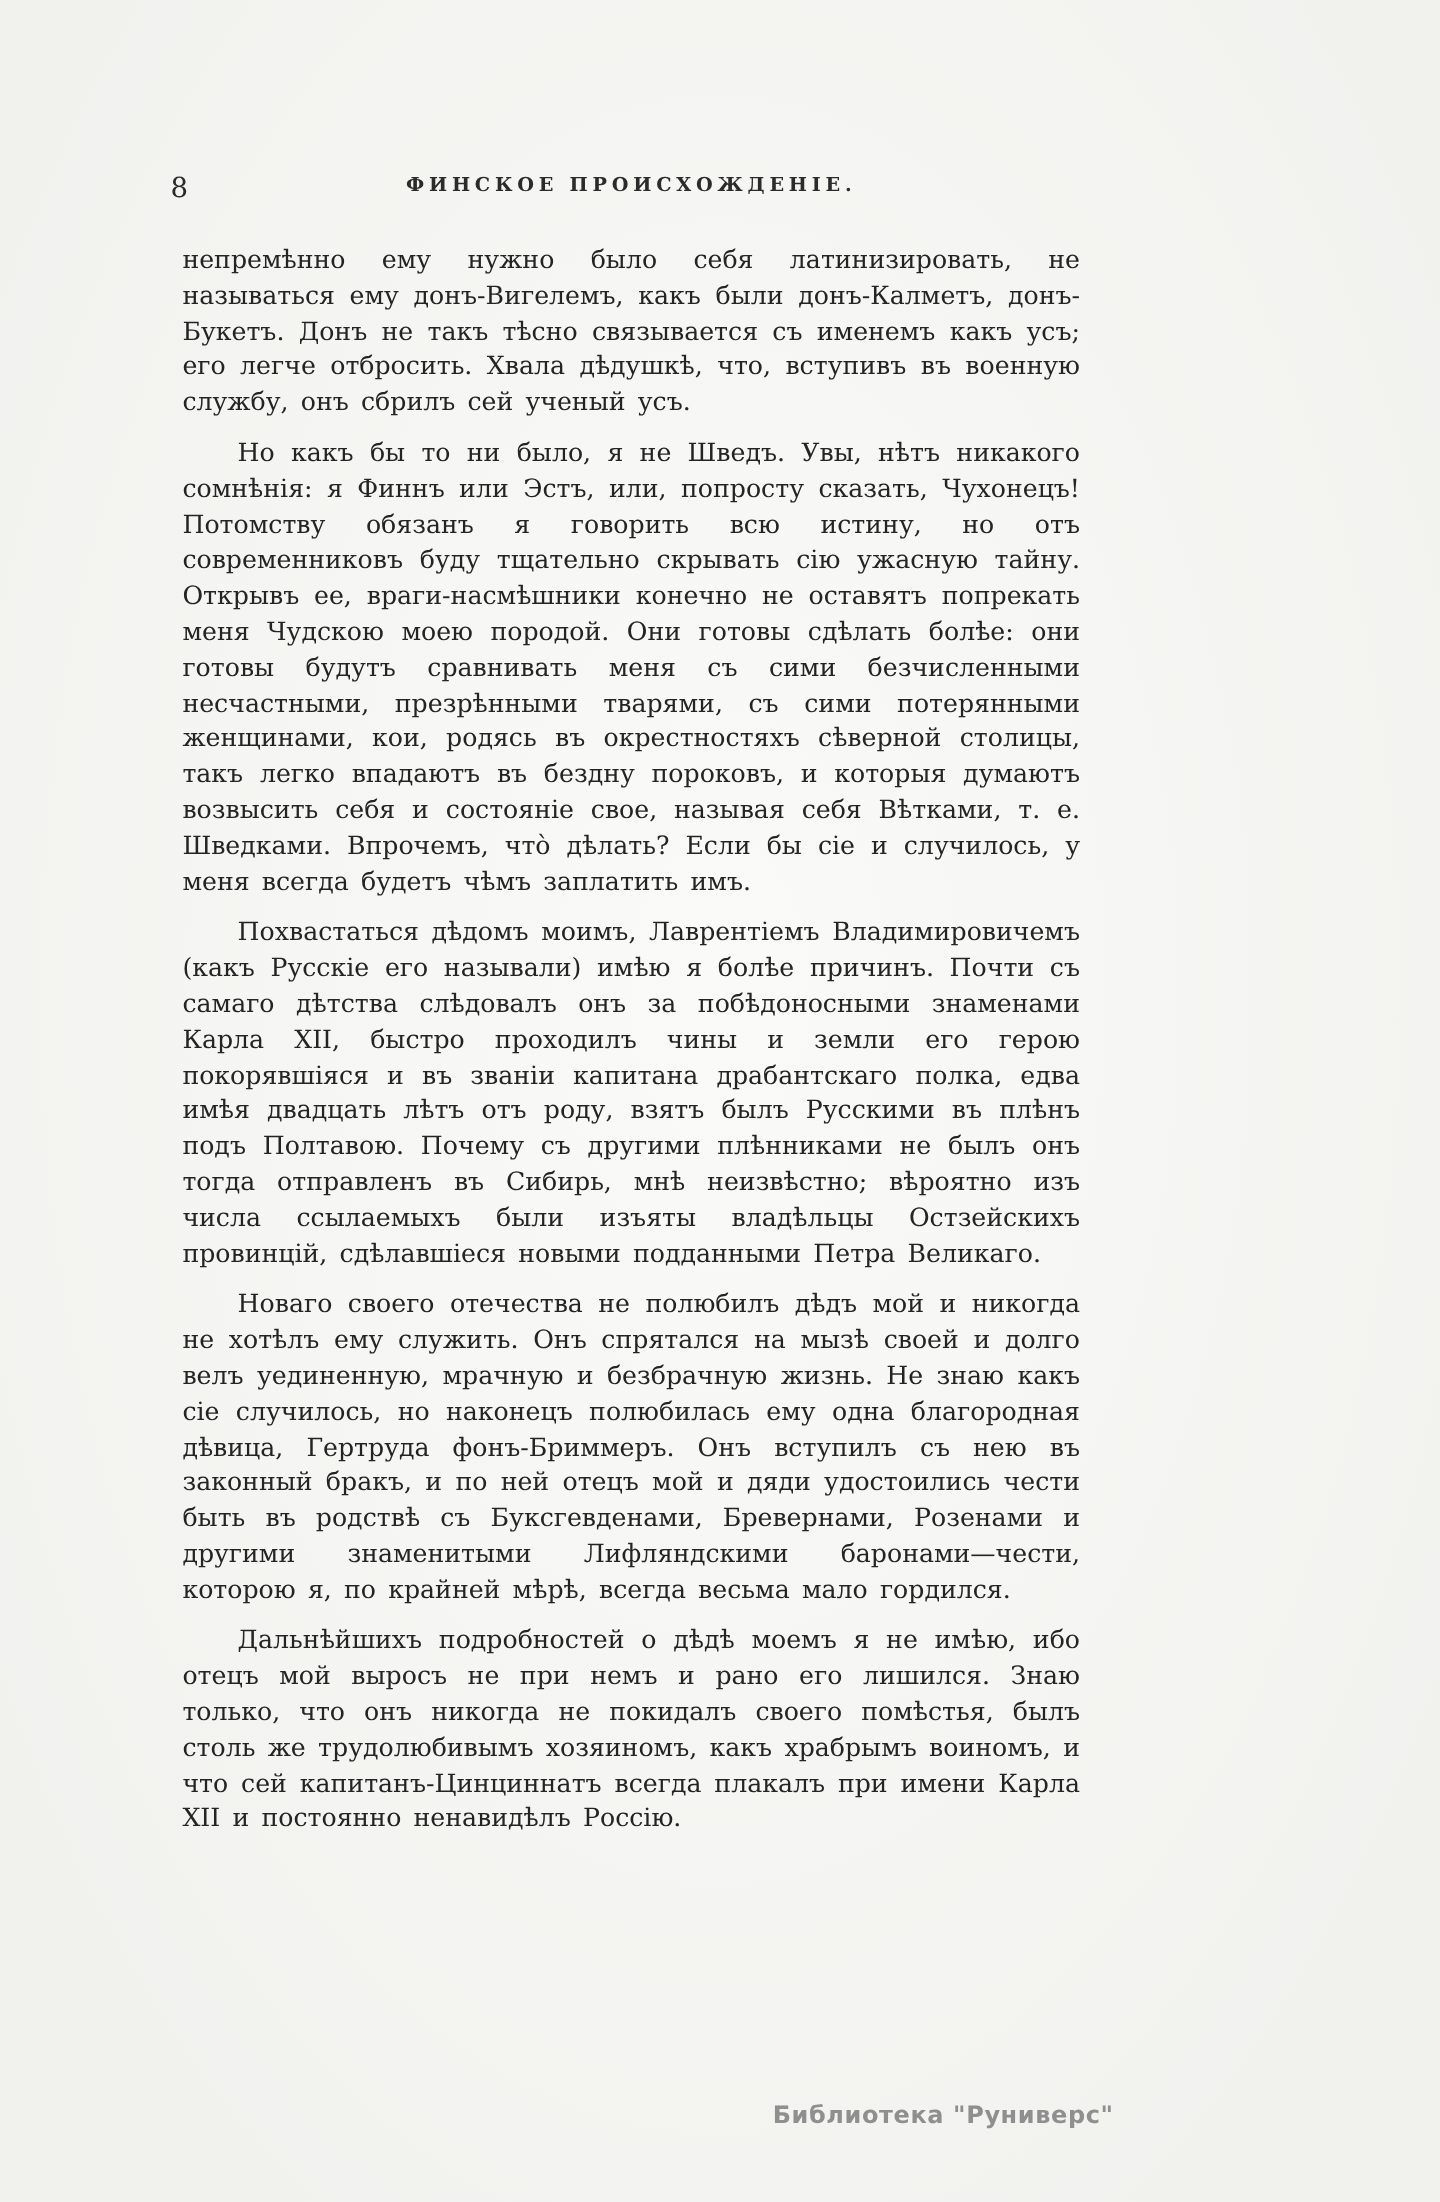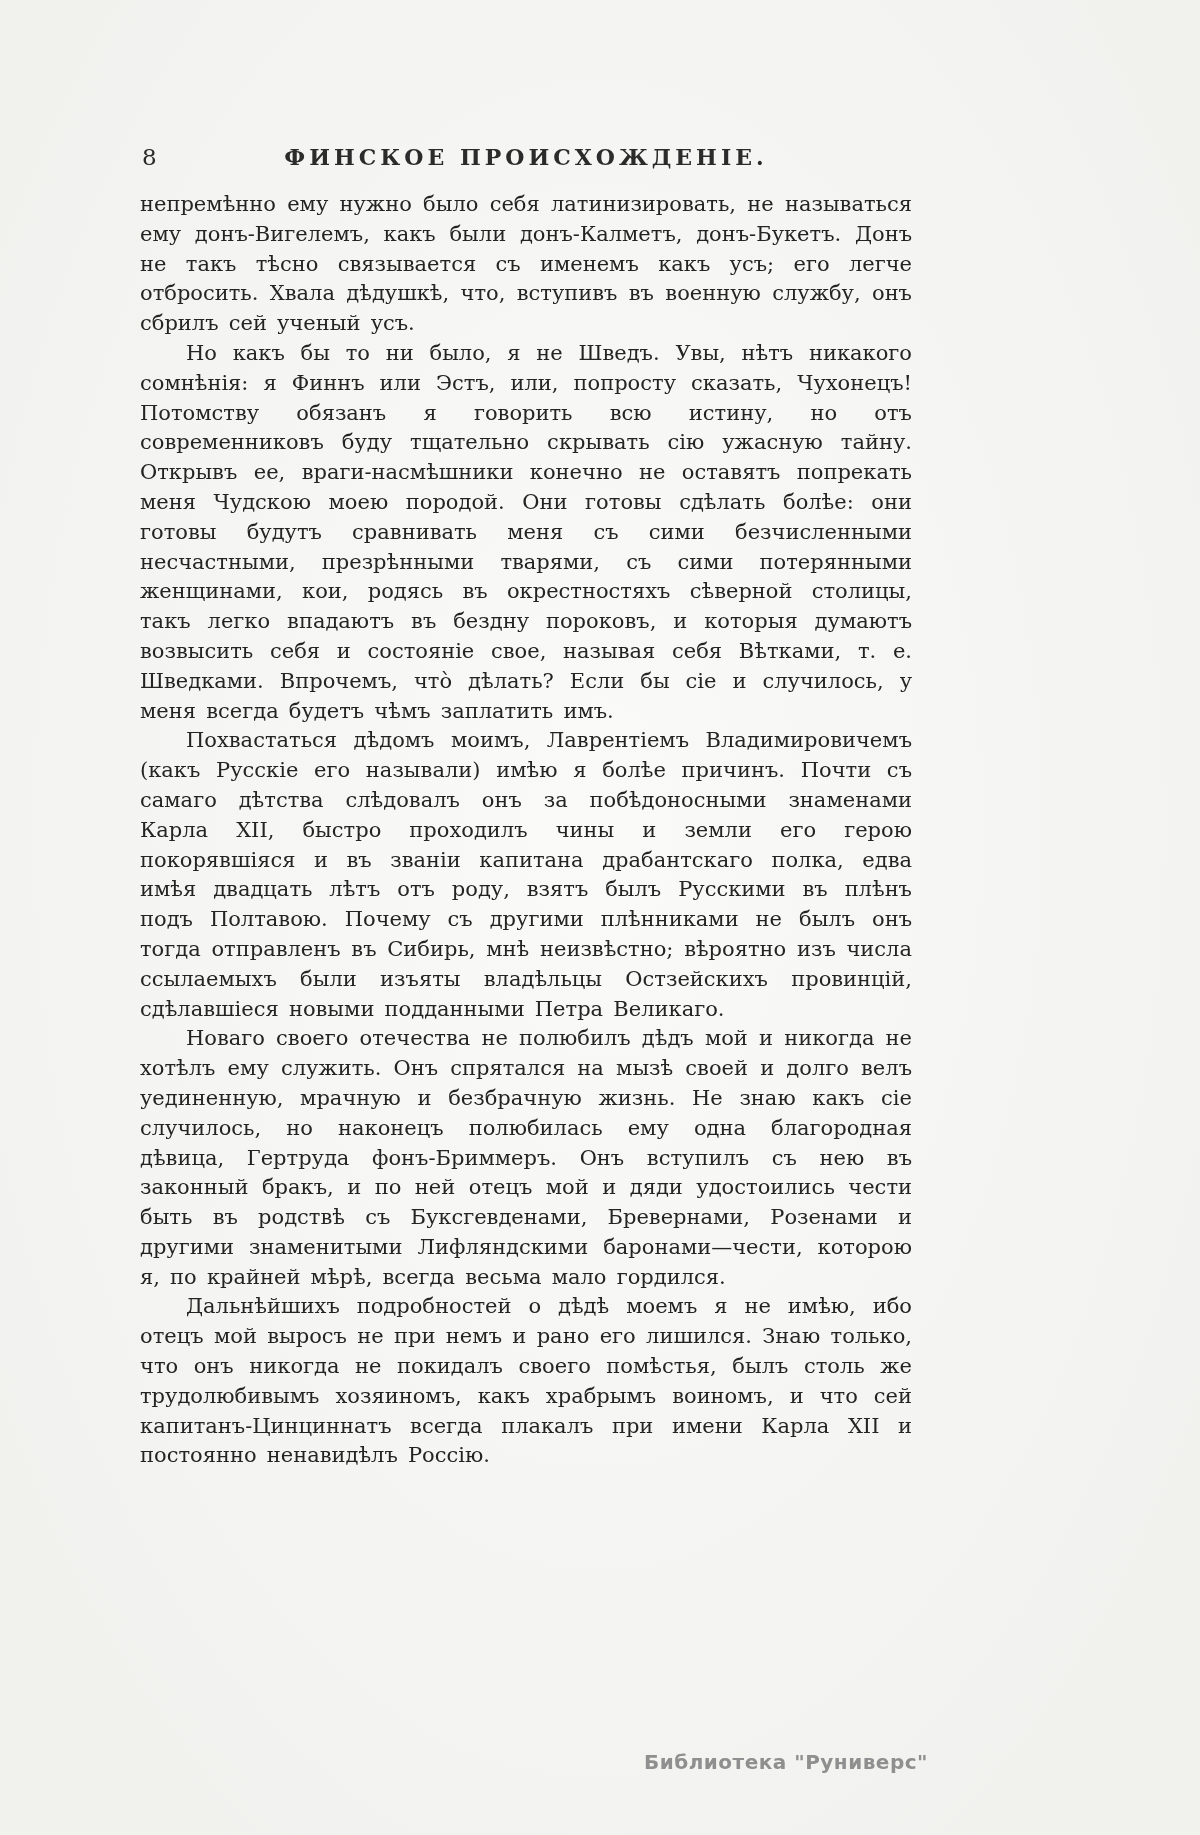--- a/index.html
+++ b/index.html
@@ -32,39 +32,39 @@
   }
   .page-number {
     position: absolute;
     left: 2px;
     top: 0;
     font-size: 23px;
     color: #2a2a2a;
   }
   .running-title {
     display: inline-block;
-    font-size: 22px;
+    font-size: 16px;
     font-weight: bold;
     letter-spacing: 4px;
     color: #2b2b2b;
     text-align: center;
   }
   .body-text {
     position: absolute;
     top: 190px;
     left: 140px;
     width: 772px;
     font-size: 21px;
     line-height: 29.8px;
     text-align: justify;
     word-spacing: 3.5px;
     color: #242424;
   }
   .body-text p {
-    margin: 0;
+    margin: 12px;
     padding: 0;
     text-indent: 46px;
   }
   .body-text p.no-indent {
     text-indent: 0;
   }
   .watermark {
     position: absolute;
     top: 1750px;
     right: 272px;

